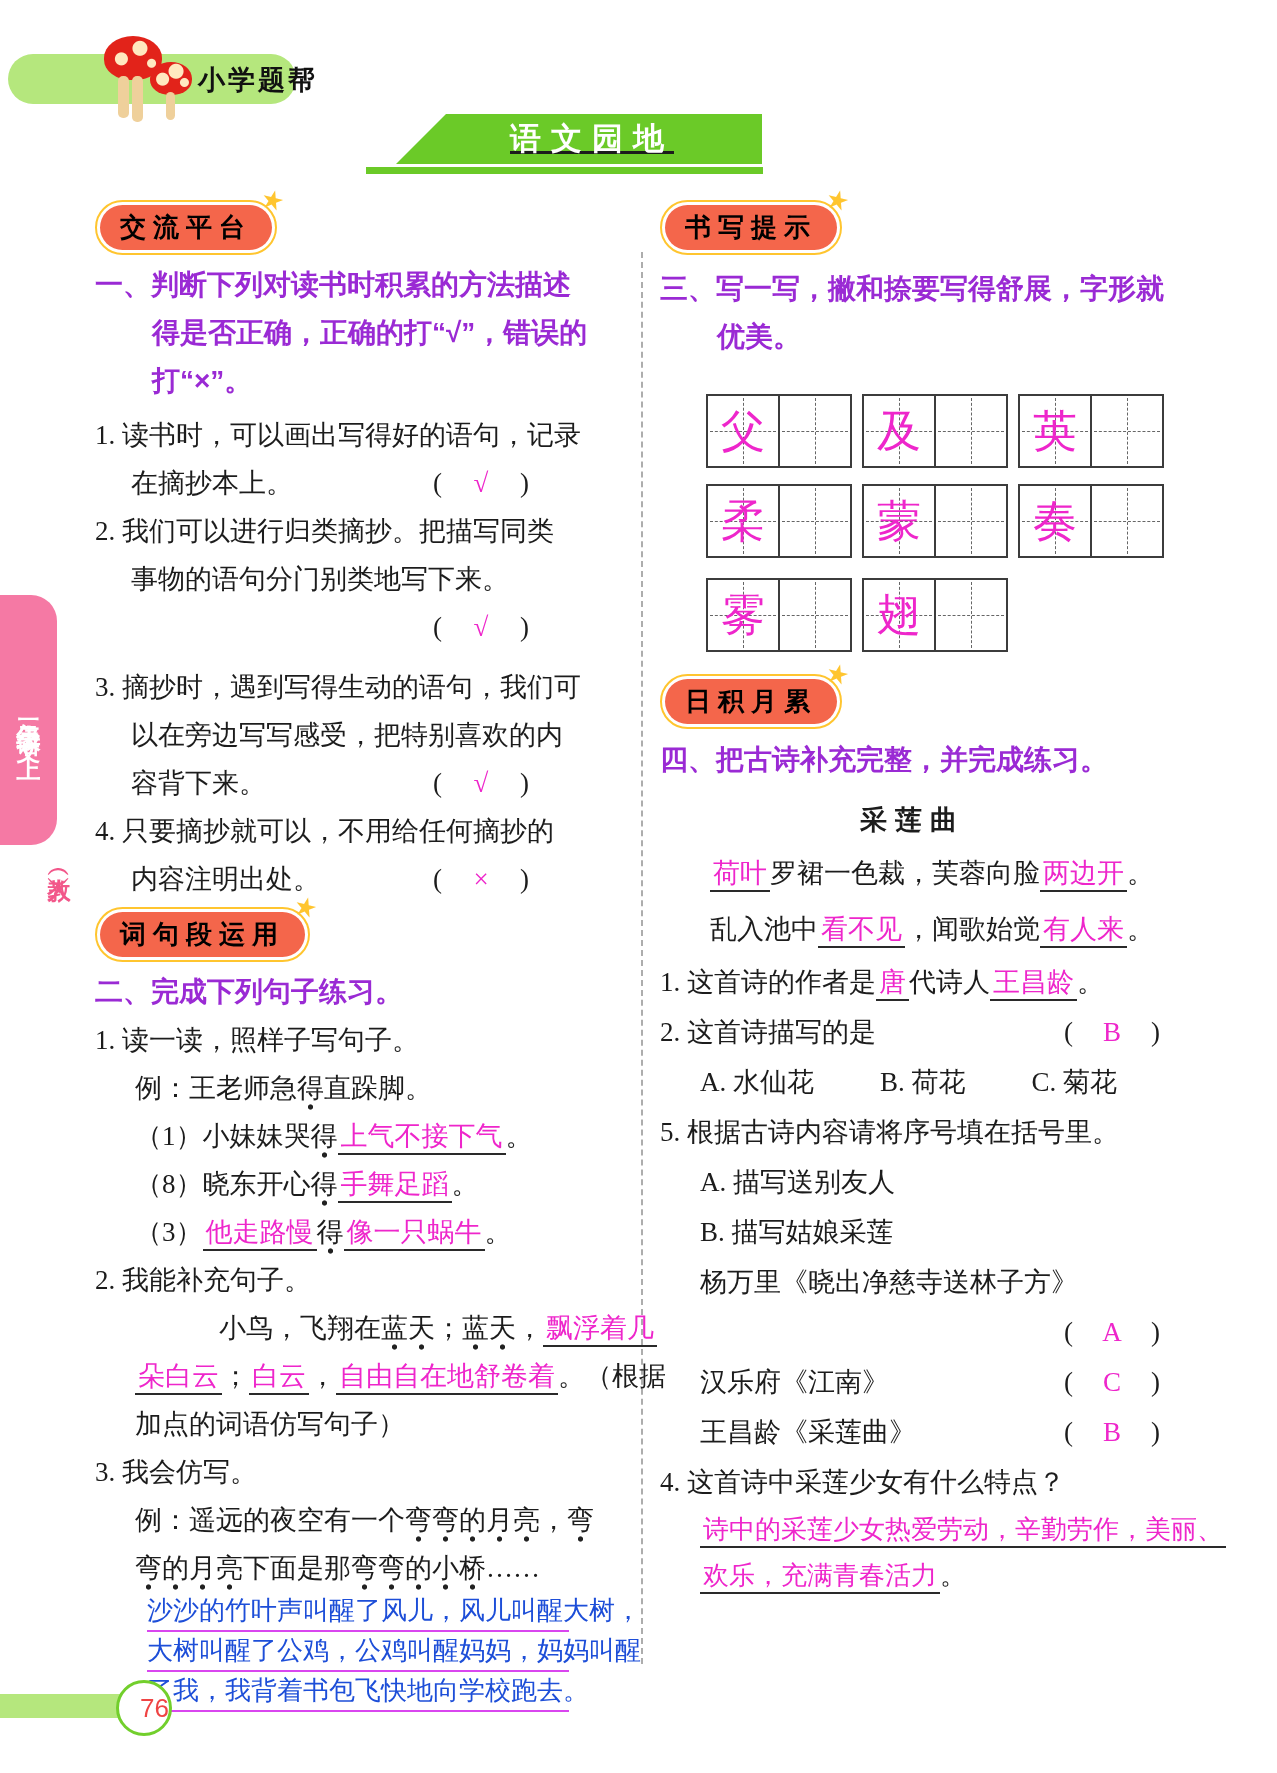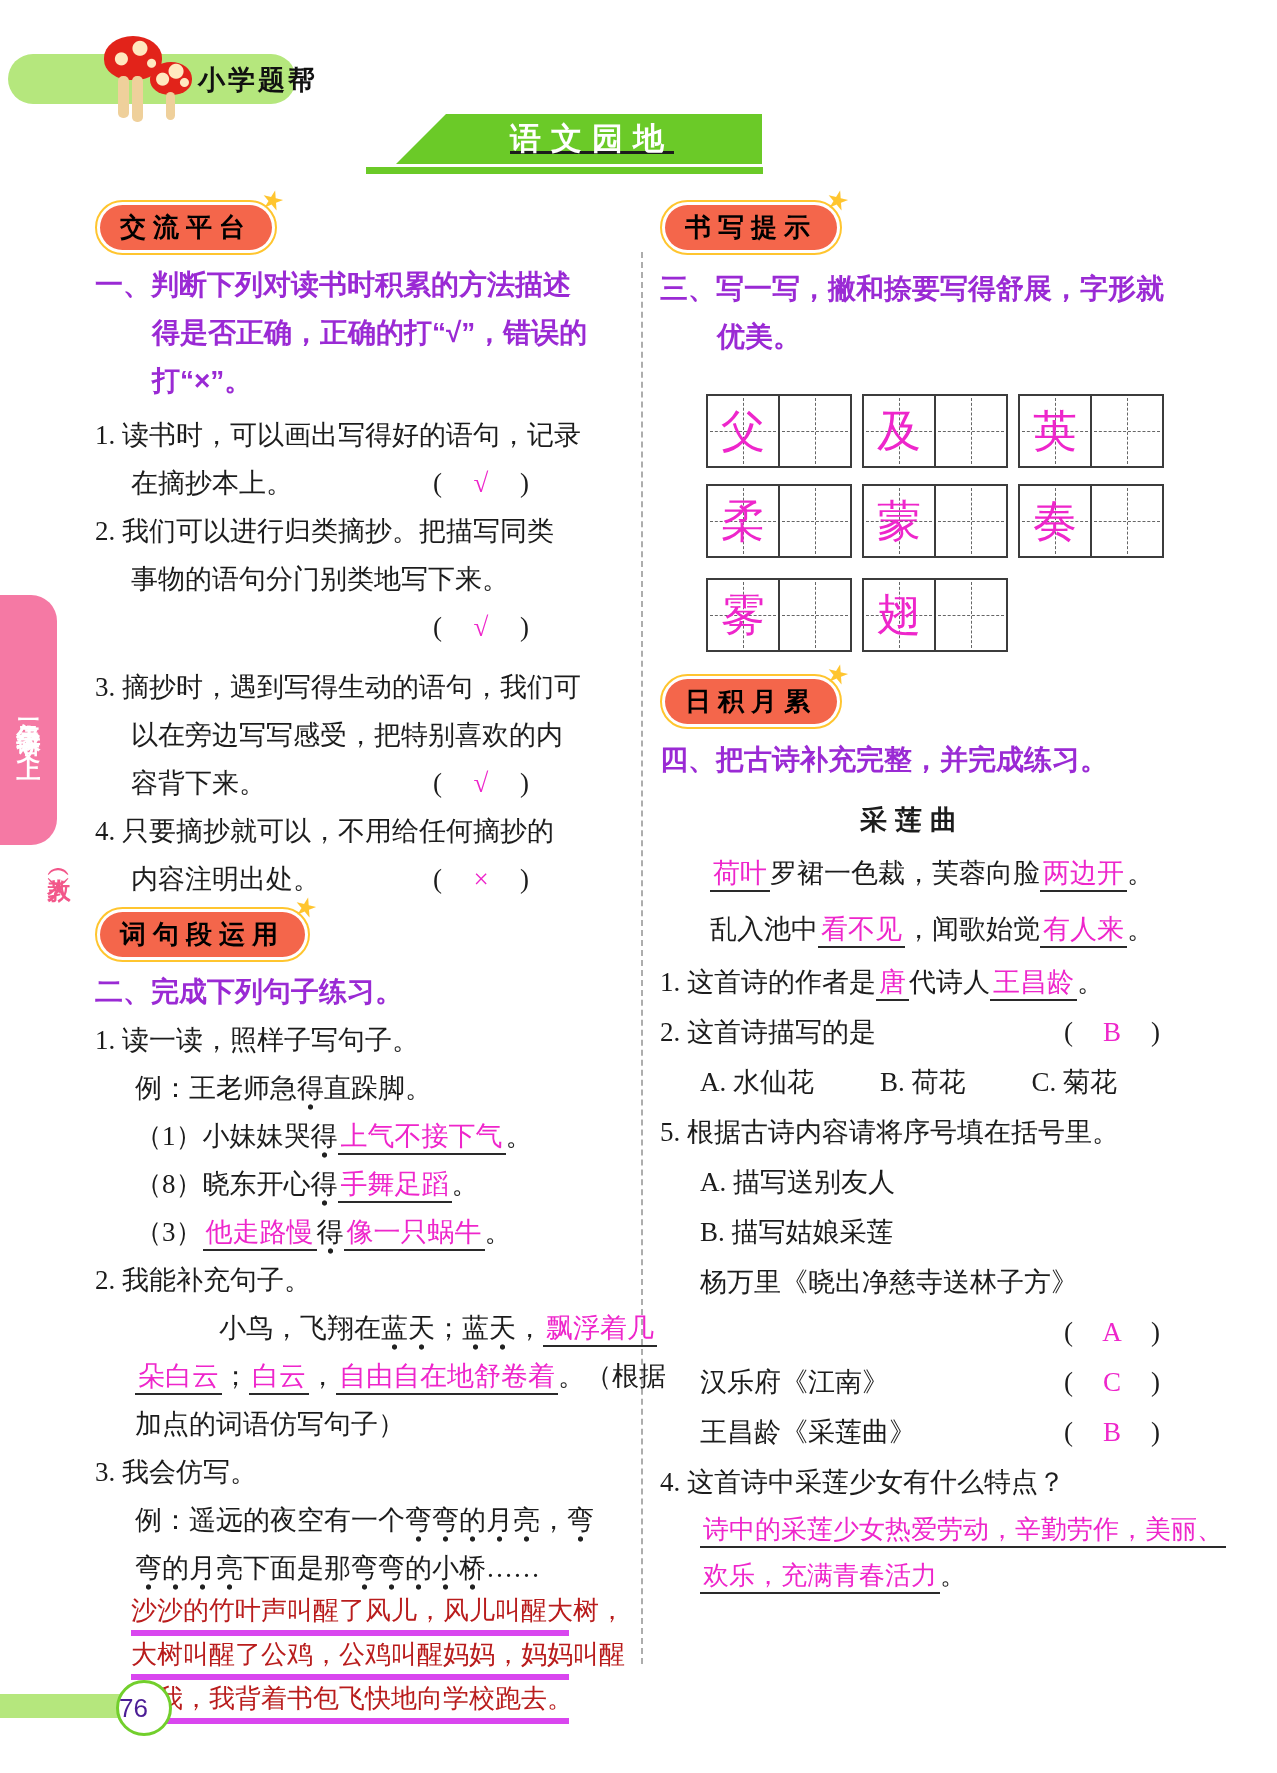--- a/index.html
+++ b/index.html
@@ -23,22 +23,22 @@
   .side-tab{position:absolute;left:0;top:595px;width:57px;height:250px;background:#f579a4;
     border-radius:0 26px 26px 0;display:flex;align-items:center;justify-content:center;}
   .side-tab span{writing-mode:vertical-rl;color:#fff;font-family:"Liberation Sans","DejaVu Sans",sans-serif;
     font-size:24px;letter-spacing:5px;font-weight:600;}
   .press{position:absolute;left:40px;top:860px;width:38px;height:90px;display:flex;justify-content:center;}
   .press span{writing-mode:vertical-rl;color:#f2578a;font-size:23px;font-weight:600;letter-spacing:1px;}
   
   .divider{position:absolute;left:641px;top:252px;height:1412px;border-left:2px dashed #adadad;}
   .pgbar{position:absolute;left:0;top:1694px;width:120px;height:24px;background:#b5e77d;}
   .pgcircle{position:absolute;left:116px;top:1680px;width:50px;height:50px;border:3px solid #72cf2c;
-    border-radius:50%;background:#fff;display:flex;align-items:center;justify-content:flex-start;
-    font-family:"Liberation Sans","DejaVu Sans",sans-serif;font-size:26px;color:#4c1d95;}
+    border-radius:50%;background:#fff;display:flex;align-items:center;justify-content:flex-end;
+    font-family:"Liberation Sans","DejaVu Sans",sans-serif;font-size:26px;color:#ef4444;}
   
   .badge-wrap{display:inline-block;position:relative;background:#fff;border:2.5px solid #ffc52f;
     border-radius:30px;padding:3px;margin-bottom:6px;}
   .badge{display:block;background:#f4664b;color:#000000;border-radius:24px;padding:5px 20px;
     font-family:"Liberation Sans","DejaVu Sans",sans-serif;font-size:26px;letter-spacing:7px;font-weight:600;}
   .star{position:absolute;top:-17px;right:-9px;color:#ffc52f;font-size:26px;transform:rotate(14deg);}
   
   .col{position:absolute;}
   .left-col{left:95px;top:200px;width:478px;}
   .right-col{left:660px;top:200px;width:505px;}
@@ -50,21 +50,21 @@
   .ind2{padding-left:40px;}
   .jline{display:flex;justify-content:space-between;padding-right:44px;}
   .right-col .jline{padding-right:5px;}
   .brkline{text-align:right;padding-right:44px;}
   .right-col .brkline{padding-right:5px;}
   .brk{display:inline-flex;width:96px;justify-content:space-between;align-items:baseline;}
   .bm{color:#ee26cb;}
   .em{padding-bottom:7px;background-image:radial-gradient(circle,#222 2.2px,transparent 3px);
       background-size:1em 6px;background-repeat:repeat-x;background-position:left bottom;}
   .ans{color:#ee26cb;border-bottom:2px solid #2a2a2a;padding:0 3px 2px 3px;}
-  .hw{color:#b91c1c;border-bottom:6px solid #d946ef;margin-left:36px;margin-right:4px;
+  .hw{color:#1d4ed8;border-bottom:2px solid #d946ef;margin-left:52px;margin-right:4px;
       font-size:26px;line-height:38px;height:38px;white-space:nowrap;}
   .s1{text-indent:84px;}
   .opts{display:flex;gap:66px;padding-left:40px;}
   .center{text-align:center;letter-spacing:8px;font-weight:600;}
   .poem{line-height:56px !important;height:56px !important;padding-left:50px;}
   .ansline{font-size:26px;line-height:46px;height:46px;padding-left:40px;white-space:nowrap;}
   
   .grid-row{display:flex;gap:10px;margin-left:46px;}
   .gr1{margin-top:33px;} .gr2{margin-top:16px;} .gr3{margin-top:20px;}
   .gpair{display:flex;}

